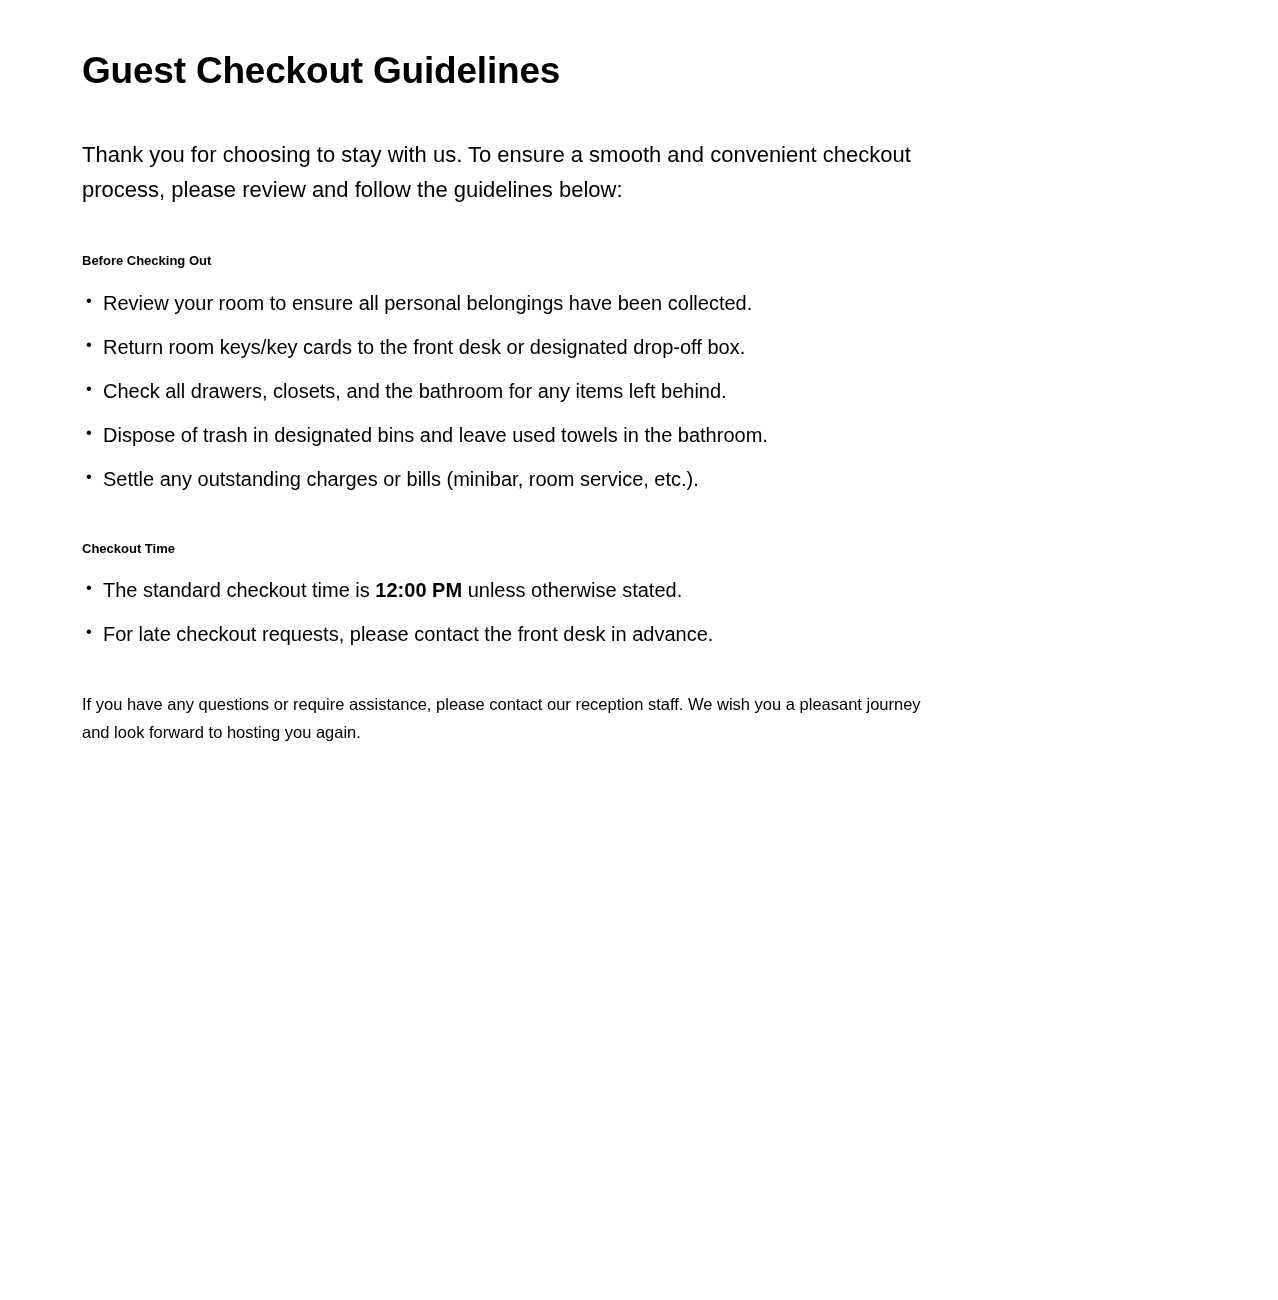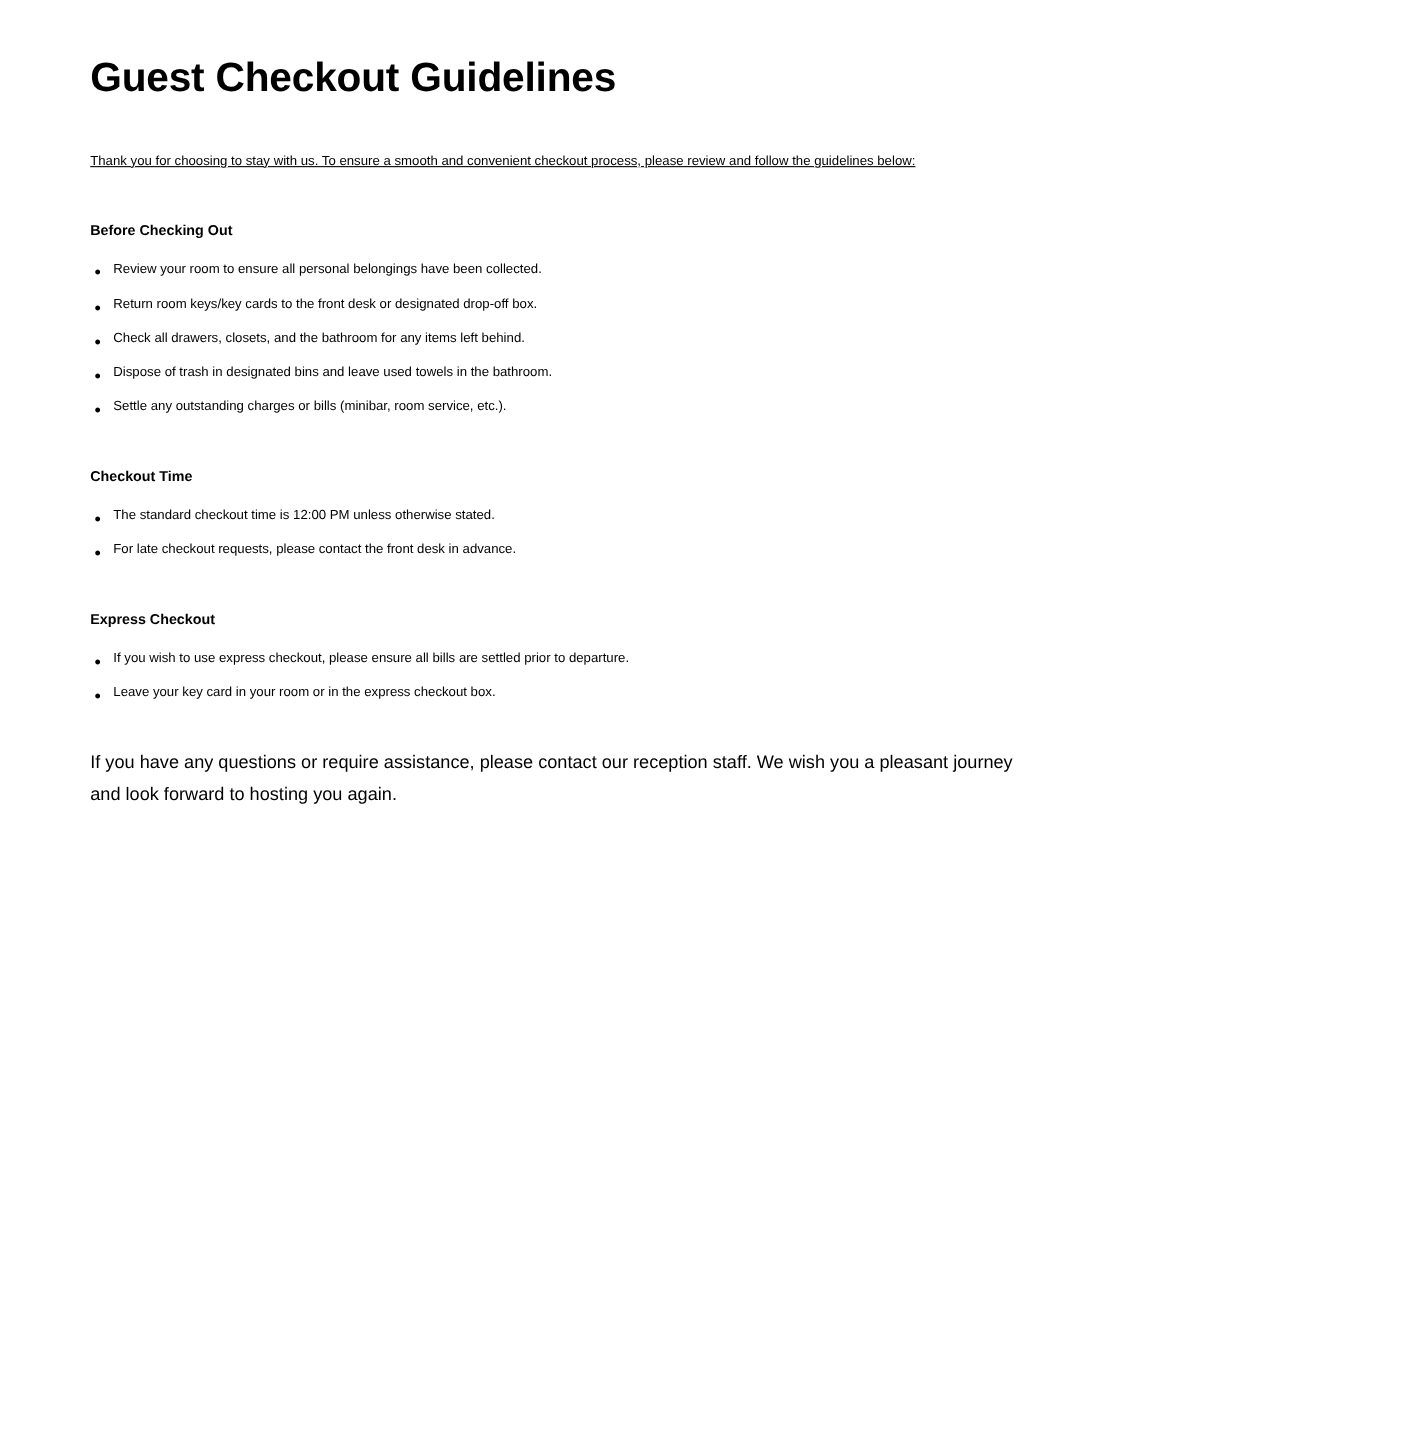--- a/index.html
+++ b/index.html
@@ -21,44 +21,43 @@
   }
   .doc-title {
     font-size: 37px;
     font-weight: bold;
     line-height: 1.15;
     margin: 0 0 0 0;
     padding: 0;
     letter-spacing: -0.2px;
   }
   .intro-paragraph {
-    font-size: 12px;
+    font-size: 22px;
     line-height: 1.6;
     margin: 44px 0 0 0;
     max-width: 1113px;
-    text-decoration: underline;
   }
   .section {
     margin-top: 0;
   }
   .section-heading {
     font-size: 13px;
     font-weight: bold;
     line-height: 1.2;
     margin: 46px 0 0 0;
     padding: 0;
   }
   ul.bullet-list {
     list-style: none;
     margin: 18px 0 0 0;
     padding: 0;
   }
   ul.bullet-list li {
     position: relative;
-    font-size: 12px;
+    font-size: 20px;
     line-height: 1.6;
     padding-left: 21px;
     margin-bottom: 12px;
   }
   ul.bullet-list li:last-child {
     margin-bottom: 0;
   }
   ul.bullet-list li::before {
     content: "\2022";
     position: absolute;
@@ -67,21 +66,21 @@
     font-size: 16.5px;
     line-height: 1.6;
   }
   .closing-paragraph {
     font-size: 16.5px;
     line-height: 1.72;
     margin: 40px 0 0 0;
     max-width: 1113px;
   }
   .strong-inline {
-    font-weight: normal;
+    font-weight: bold;
   }
 </style>
 </head>
 <body>
 
 <div class="page">
 
   <h1 class="doc-title">Guest Checkout Guidelines</h1>
 
   <p class="intro-paragraph">Thank you for choosing to stay with us. To ensure a smooth and convenient checkout process, please review and follow the guidelines below:</p>
@@ -98,24 +97,17 @@
   </div>
 
   <div class="section">
     <h2 class="section-heading">Checkout Time</h2>
     <ul class="bullet-list">
       <li><span>The standard checkout time is </span><span class="strong-inline">12:00 PM</span><span> unless otherwise stated.</span></li>
       <li>For late checkout requests, please contact the front desk in advance.</li>
     </ul>
   </div>
 
-  <div class="section">
-    <h2 class="section-heading">Express Checkout</h2>
-    <ul class="bullet-list">
-      <li>If you wish to use express checkout, please ensure all bills are settled prior to departure.</li>
-      <li>Leave your key card in your room or in the express checkout box.</li>
-    </ul>
-  </div>
 
 
   <p class="closing-paragraph">If you have any questions or require assistance, please contact our reception staff. We wish you a pleasant journey and look forward to hosting you again.</p>
 
 </div>
 
 </body></html>

